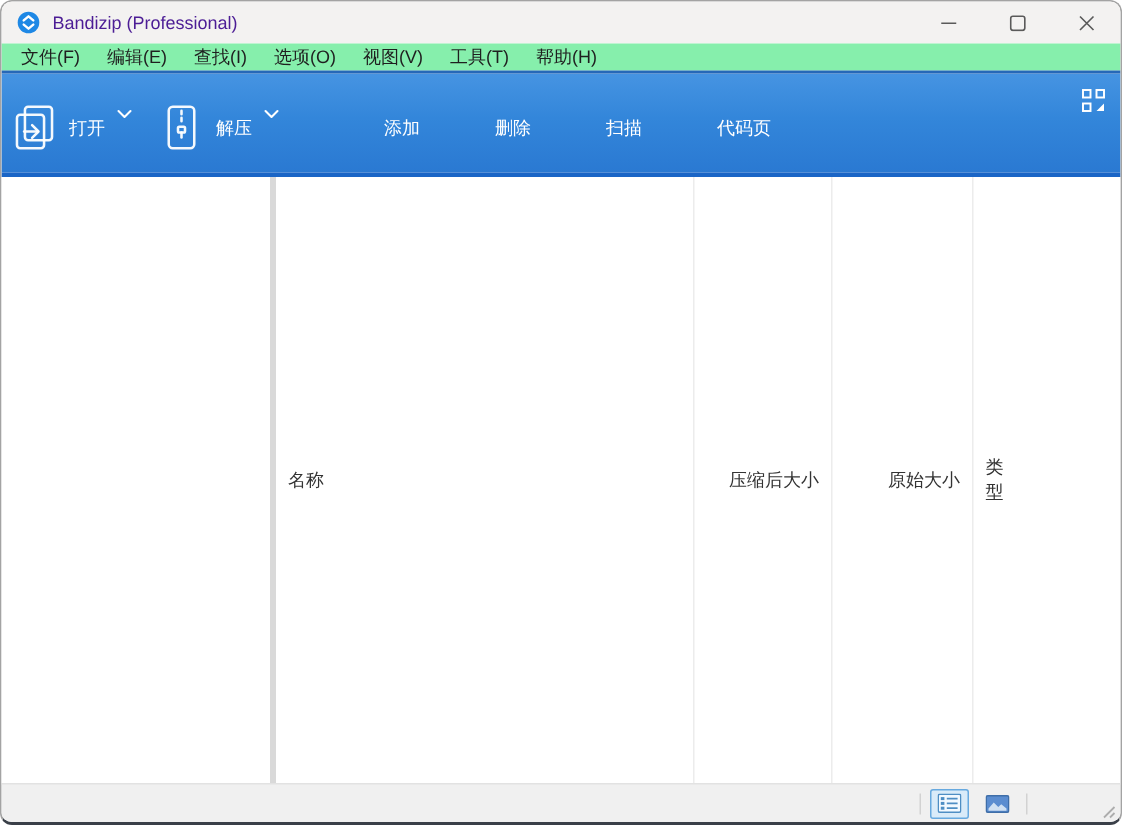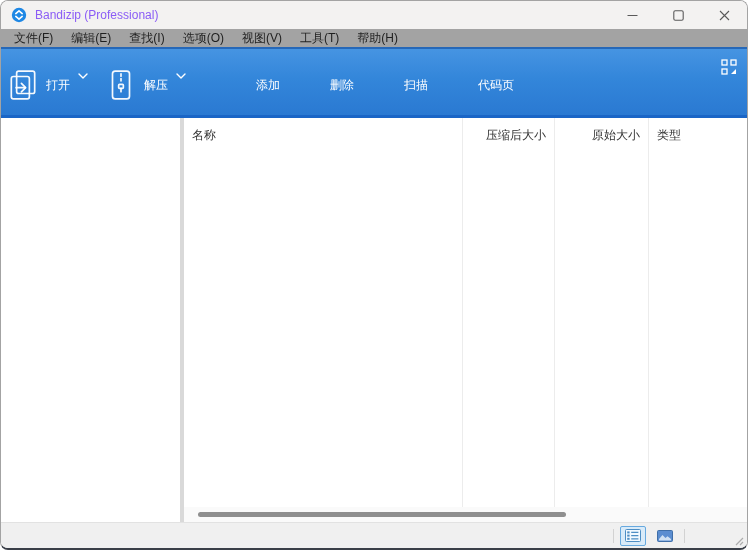--- a/index.html
+++ b/index.html
@@ -8,46 +8,46 @@
   .window {
     width:748px; height:550px;
     border:1px solid #a3a3a3; border-bottom:2px solid #3a3f48;
     border-radius:8px; overflow:hidden;
     display:flex; flex-direction:column; background:#fff;
   }
 
   
   .titlebar { flex:0 0 28px; background:#f3f2f1; display:flex; align-items:center; padding-left:10px; }
   .app-icon { width:16px; height:16px; margin-right:8px; flex:0 0 16px; }
-  .window-title { font-size:12px; color:#8b5cf6; }
+  .window-title { font-size:12px; color:#4c1d95; }
   .titlebar-controls { margin-left:auto; display:flex; height:100%; }
   .tb-btn { width:46px; height:100%; display:flex; align-items:center; justify-content:center; }
 
   
-  .menubar { flex:0 0 18px; background:#a3a3a3; display:flex; align-items:center; padding-left:4px; }
+  .menubar { flex:0 0 18px; background:#86efac; display:flex; align-items:center; padding-left:4px; }
   .menu-item { padding:0 9px; font-size:12px; color:#1f1f1f; height:100%; display:flex; align-items:center; cursor:default; }
 
   
   .toolbar {
     flex:0 0 71px; position:relative;
     background:linear-gradient(180deg,#4694e2 0%, #3386da 45%, #2a79d2 100%);
     border-top:2px solid #2668b8; border-bottom:3px solid #1a65c6;
     display:flex; align-items:flex-start; padding:8px 0 0 5px;
   }
   .tool-btn { width:64px; height:56px; display:flex; flex-direction:row; align-items:center; justify-content:space-between; }
   .tool-icon { width:34px; height:34px; }
   .tool-label { font-size:12px; color:#fff; line-height:14px; white-space:nowrap; }
   .chev-btn { width:26px; height:38px; margin-right:8px; display:flex; align-items:center; justify-content:center; }
   .gap10 { margin-left:10px;gap:44px; }
   .toolbar-customize { position:absolute; top:10px; right:8px; width:18px; height:18px; }
 
   
   .content { flex:1; display:flex; min-height:0; background:#fff; }
   .sidebar { flex:0 0 183px; background:#fff; border-right:4px solid #d9d9d9; }
-  .listpane { flex:1; display:flex; flex-direction:column; min-width:0; }
+  .listpane { flex:1; display:flex; flex-direction:row; min-width:0; }
 
   .list-header { flex:0 0 34px; display:flex; align-items:stretch; background:#fff; }
   .hcol { display:flex; align-items:center; padding:0 8px; font-size:12px; color:#333; border-right:1px solid #ececec; }
   .bcol { border-right:1px solid #ececec; }
   .w-name { width:279px; } .w-comp { width:92px; justify-content:flex-end; } .w-orig { width:94px; justify-content:flex-end; }
   .w-type { flex:1; border-right:none;font-family:Liberation Mono, monospace; }
   .list-body { flex:1; display:flex; }
 
   .hscroll { flex:0 0 15px; background:#fafafa; position:relative; }
   .hthumb { position:absolute; left:14px; top:5px; width:368px; height:5px; border-radius:3px; background:#8f8f8f; }

